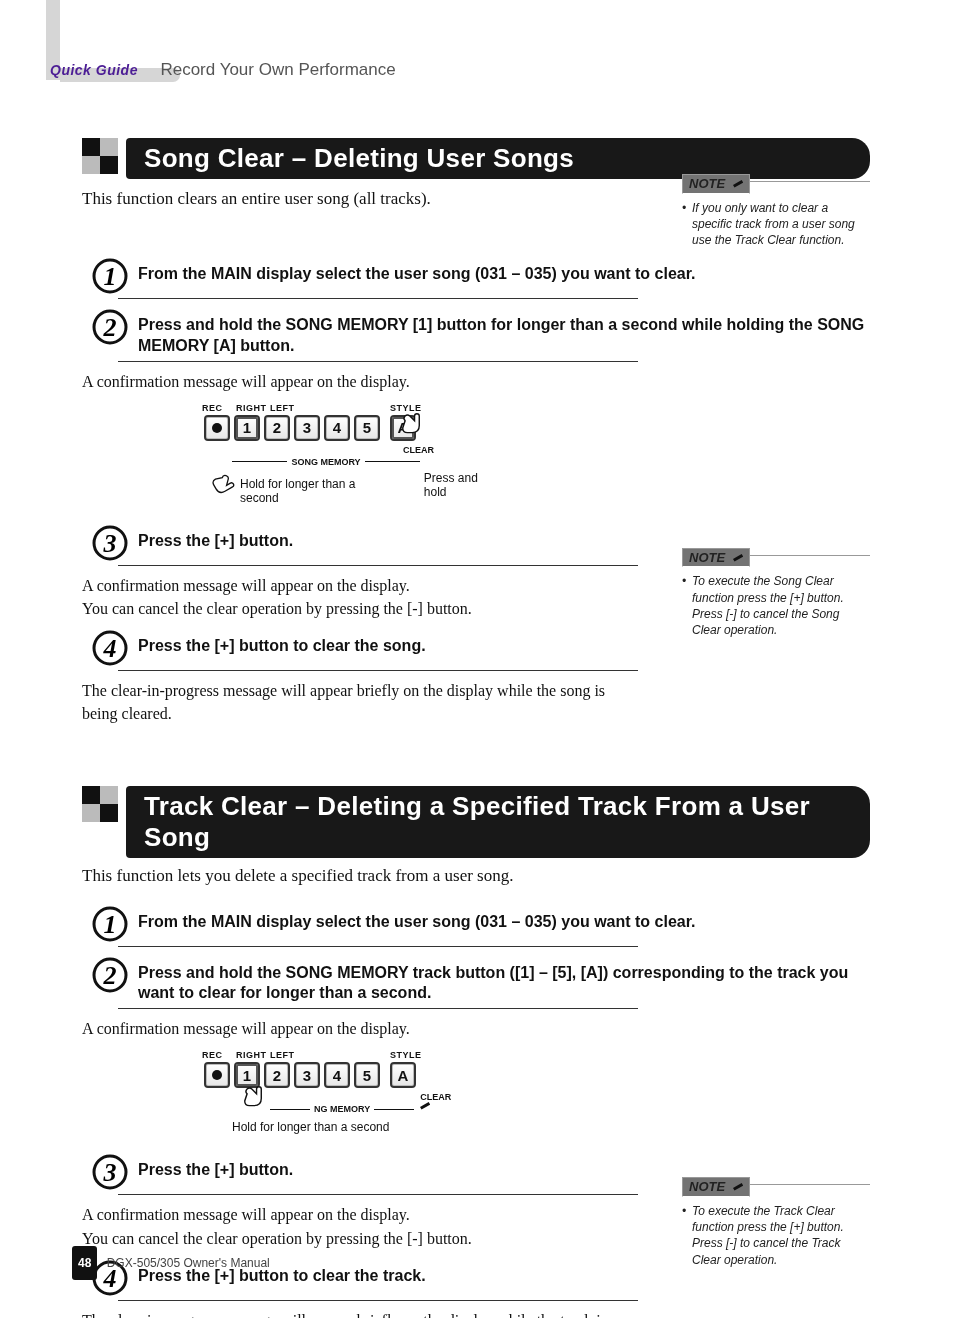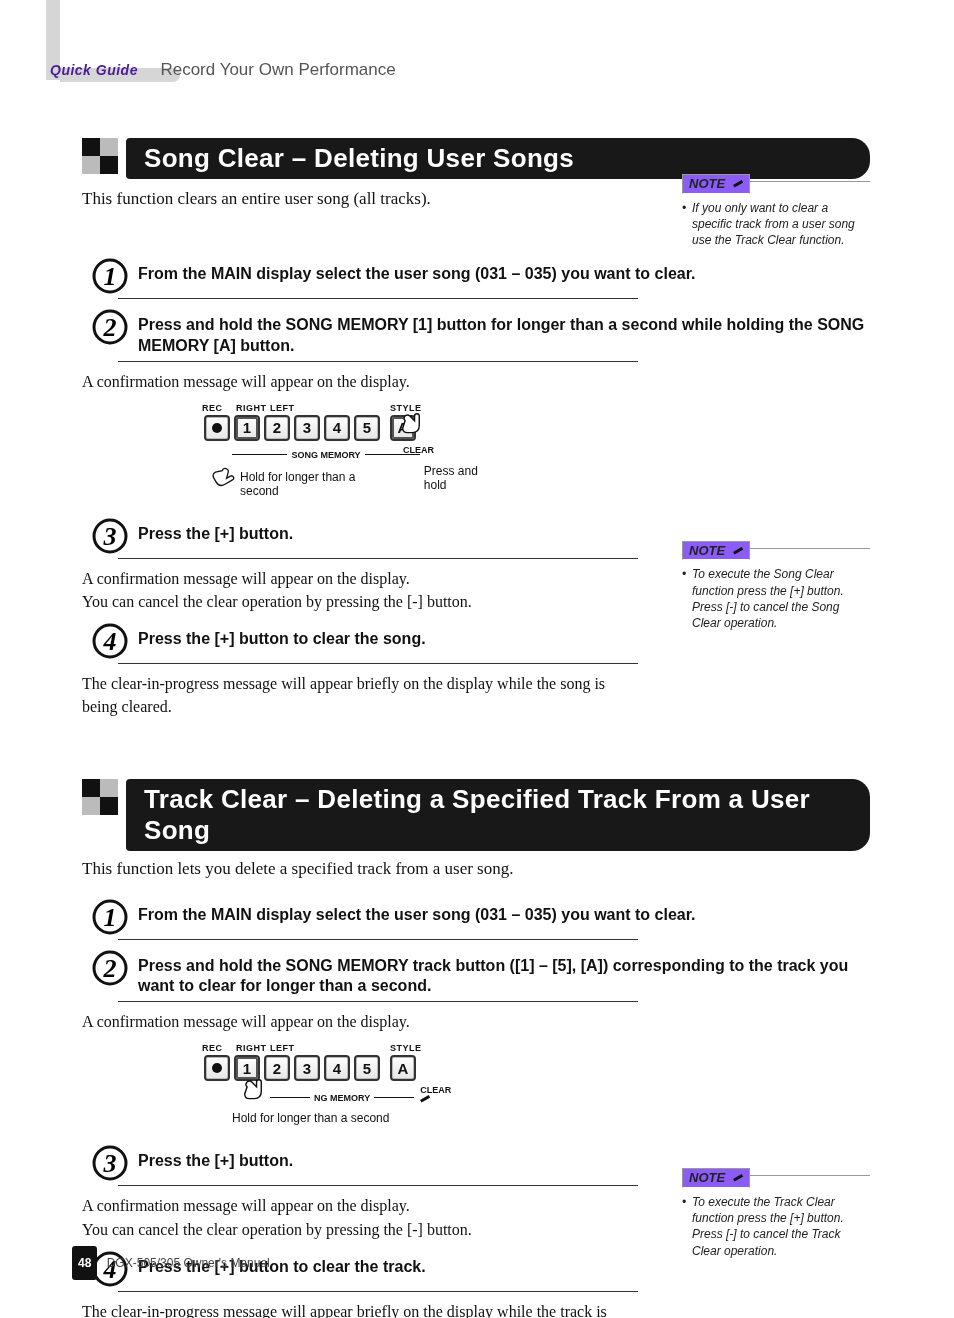--- a/index.html
+++ b/index.html
@@ -14,39 +14,39 @@
   .heading-bar { display: flex; align-items: flex-start; margin-bottom: 2px; }
   .checker { width: 36px; height: 36px; margin-right: 8px; }
   .checker svg { width: 36px; height: 36px; }
   .heading { flex: 1; background: #181818; color: #fff; font-family: "Arial Black", Arial, sans-serif; font-weight: 900; font-size: 26px; padding: 5px 18px; border-radius: 4px 18px 18px 4px; letter-spacing: .3px; }
   .intro { font-size: 17px; margin: 8px 0 20px 0; }
   .row { display: flex; align-items: flex-start; }
   .main-col { width: 592px; }
   .side-col { width: 196px; padding-left: 8px; }
   .note-box { border-top: 1px solid #999; border-bottom: none; position: relative; padding-top: 6px; font-family: Arial, Helvetica, sans-serif; font-style: italic; font-size: 12px; line-height: 1.35; color: #222; }
   .note-box::before { content: ""; position: absolute; left: 0; right: 0; top: -1px; }
-  .note-label { position: relative; top: -14px; background: #8b5cf6; display: inline-block; padding: 0 6px; font-weight: bold; font-style: italic; font-size: 13px; border: 1px solid #999; border-bottom: 1px solid #fff; }
+  .note-label { position: relative; top: -14px; background: #737373; display: inline-block; padding: 0 6px; font-weight: bold; font-style: italic; font-size: 13px; border: 1px solid #999; border-bottom: 1px solid #fff; }
   .note-box .note-label svg { vertical-align: -2px; margin-left: 4px; }
   .note-body { margin-top: -8px; }
   .note-body li { list-style: none; position: relative; padding-left: 10px; }
   .note-body li::before { content: "•"; position: absolute; left: 0; }
   .step { display: flex; align-items: flex-start; margin: 10px 0 4px 10px; }
   .step-num { width: 36px; height: 36px; flex: 0 0 36px; margin-right: 10px; }
   .step-num svg { width: 36px; height: 36px; }
   .step-text { font-family: Arial, Helvetica, sans-serif; font-weight: bold; font-size: 16px; line-height: 1.3; padding-top: 6px; flex: 1; }
   .step-rule { border: none; border-bottom: 1px solid #333; margin: 4px 0 8px 36px; width: 520px; }
   .step-body { font-size: 16px; line-height: 1.45; width: 540px; }
   .diagram { margin: 10px 0 10px 120px; }
   .panel { font-family: Arial, Helvetica, sans-serif; }
   .panel-labels { display: flex; font-size: 9px; font-weight: bold; letter-spacing: .5px; }
   .panel-labels span { display: inline-block; text-align: left; }
   .btn-row { display: flex; align-items: center; }
   .kbtn { width: 26px; height: 26px; border: 2px solid #333; border-radius: 4px; margin: 2px; display: flex; align-items: center; justify-content: center; font-family: Arial, sans-serif; font-weight: bold; font-size: 15px; background: linear-gradient(#fff,#e6e6e6); box-shadow: inset 0 0 0 1px #bbb; }
   .kbtn.rec::before { content: ""; width: 10px; height: 10px; background: #111; border-radius: 50%; }
-  .smem-rule { display: flex; align-items: center; font-size: 9px; font-weight: bold; margin-top: 7px; }
+  .smem-rule { display: flex; align-items: center; font-size: 9px; font-weight: bold; margin-top: 14px; }
   .smem-rule .line { flex: 1; border-top: 1px solid #111; }
   .smem-rule .lbl { padding: 0 4px; }
   .caption { font-family: Arial, sans-serif; font-size: 12px; }
   .hand { display: inline-block; }
   .section-gap { height: 60px; }
   .footer { position: absolute; left: 72px; bottom: 38px; font-family: Arial, sans-serif; font-size: 12px; color: #444; }
   .footer .pg { display: inline-block; background: #111; color: #fff; font-weight: bold; padding: 10px 6px; border-radius: 3px; margin-right: 6px; font-size: 12px; }
   .a-btn { position: relative; }
   .a-hand-overlay { position: absolute; top: -4px; left: 196px; }
 </style>

